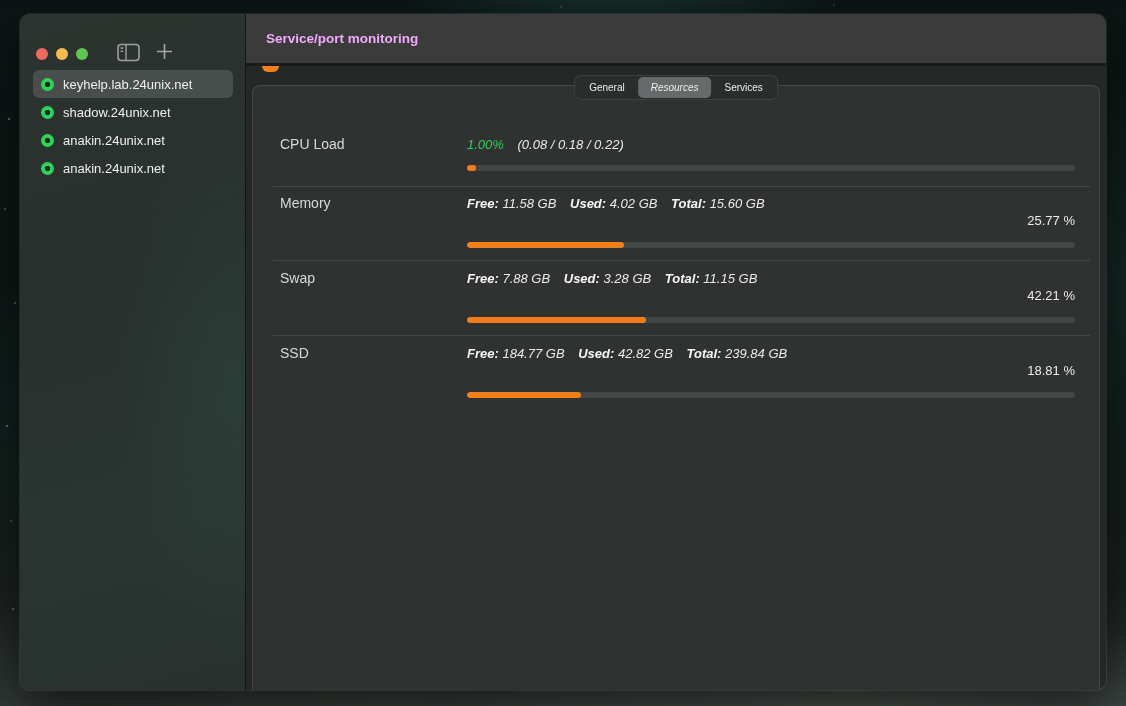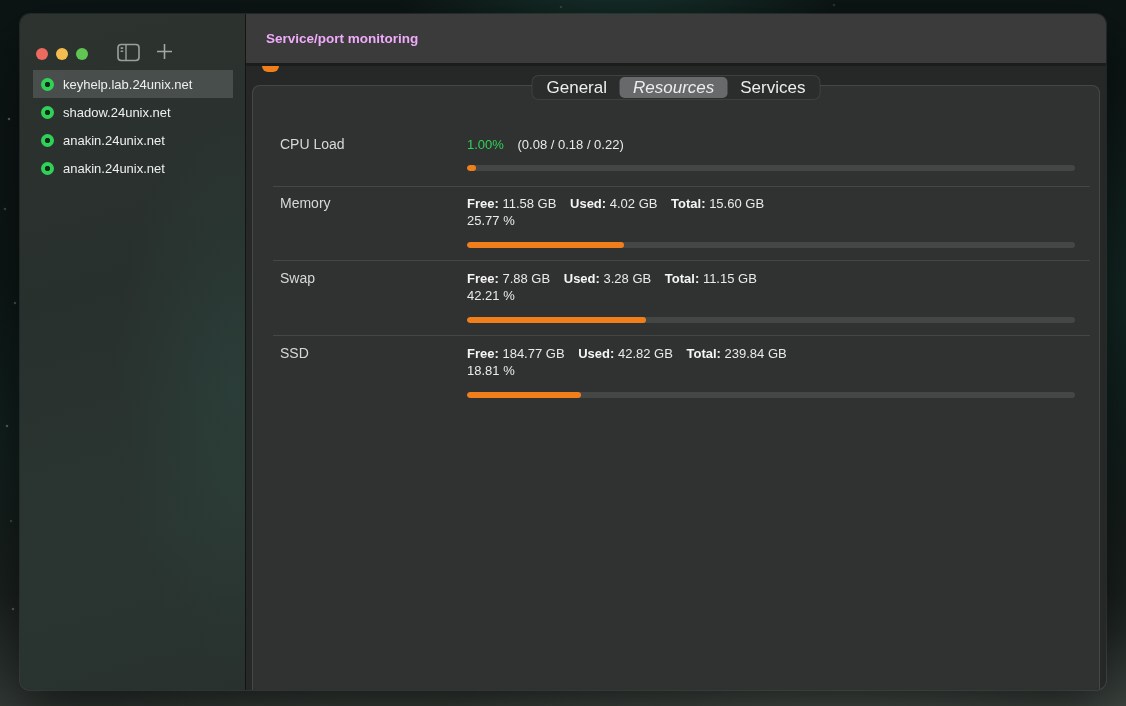--- a/index.html
+++ b/index.html
@@ -42,21 +42,21 @@
   .tl{width:12px;height:12px;border-radius:50%;}
   .tl.red{background:#ec6a5e;}
   .tl.yellow{background:#f5bd4f;}
   .tl.green{background:#61c554;}
   .sb-toolbtn{position:absolute;top:29px;background:none;border:none;padding:0;cursor:default;color:#9ba09c;}
   .sb-toolbtn.panel{left:97px;}
   .sb-toolbtn.plus{left:135px;top:28px;}
   .server-list{position:absolute;top:56px;left:13px;right:12px;}
   .server-item{
     display:flex;align-items:center;gap:9px;height:28px;
-    padding:0 8px;border-radius:0;color:#eef0ef;font-size:13px;
+    padding:0 8px;border-radius:6px;color:#eef0ef;font-size:13px;
   }
   .server-item.selected{background:rgba(255,255,255,.14);}
   .status-dot{
     width:13px;height:13px;border-radius:50%;flex:0 0 13px;
     background:radial-gradient(circle,#0c2d15 0 2.6px,#30d158 2.9px 100%);
   }
   .v-divider{width:1px;flex:0 0 1px;background:#131514;}
   
   .content{position:relative;flex:1;background:#262827;}
   .titlebar{
@@ -72,33 +72,33 @@
     border-radius:8px 8px 0 0;z-index:1;
   }
   
   .segmented{
     position:absolute;top:61px;left:50%;transform:translateX(-50%);
     display:flex;align-items:stretch;height:21px;z-index:4;
     background:#2b2d2c;border:1px solid rgba(255,255,255,.09);border-radius:7px;
     padding:1px;box-sizing:content-box;
   }
   .segment{
-    border:none;background:transparent;color:#eceeed;font-size:17px;
+    border:none;background:transparent;color:#eceeed;font-size:10px;
     font-family:inherit;padding:0 13px;border-radius:5px;line-height:19px;cursor:default;
   }
   .segment.selected{background:#67696a;font-style:italic;}
   
   .row{position:absolute;left:34px;right:31px;display:grid;grid-template-columns:187px 1fr;z-index:2;}
   .row-label{font-size:14px;color:#d7d9d8;line-height:17px;}
-  .row-line1{font-size:13px;color:#e9eae9;line-height:17px;}
+  .row-line1{font-size:13px;color:#e9eae9;line-height:17px;font-style:italic;}
   .row-line1 b{color:#f4f5f4;font-weight:700;text-align:center;}
   .sep{display:inline-block;width:10px;}
   .cpu-val{color:#30d158;}
   .cpu-detail{margin-left:10px;color:#e9eae9;}
-  .row-pct{font-size:13px;color:#e9eae9;line-height:16px;margin-top:1px;}
+  .row-pct{font-size:13px;color:#e9eae9;line-height:16px;text-align:right;margin-top:1px;}
   .bar{height:6px;border-radius:3px;background:rgba(255,255,255,.10);margin-top:13px;overflow:hidden;}
   .bar.cpu{margin-top:12px;}
   .bar-fill{height:100%;min-width:9px;border-radius:3px;background:#f07f1b;}
   .h-divider{position:absolute;left:27px;right:16px;height:1px;background:rgba(255,255,255,.10);z-index:2;}
 </style>
 </head>
 <body>
 
 <div class="desktop">
   <div class="stars"></div>

